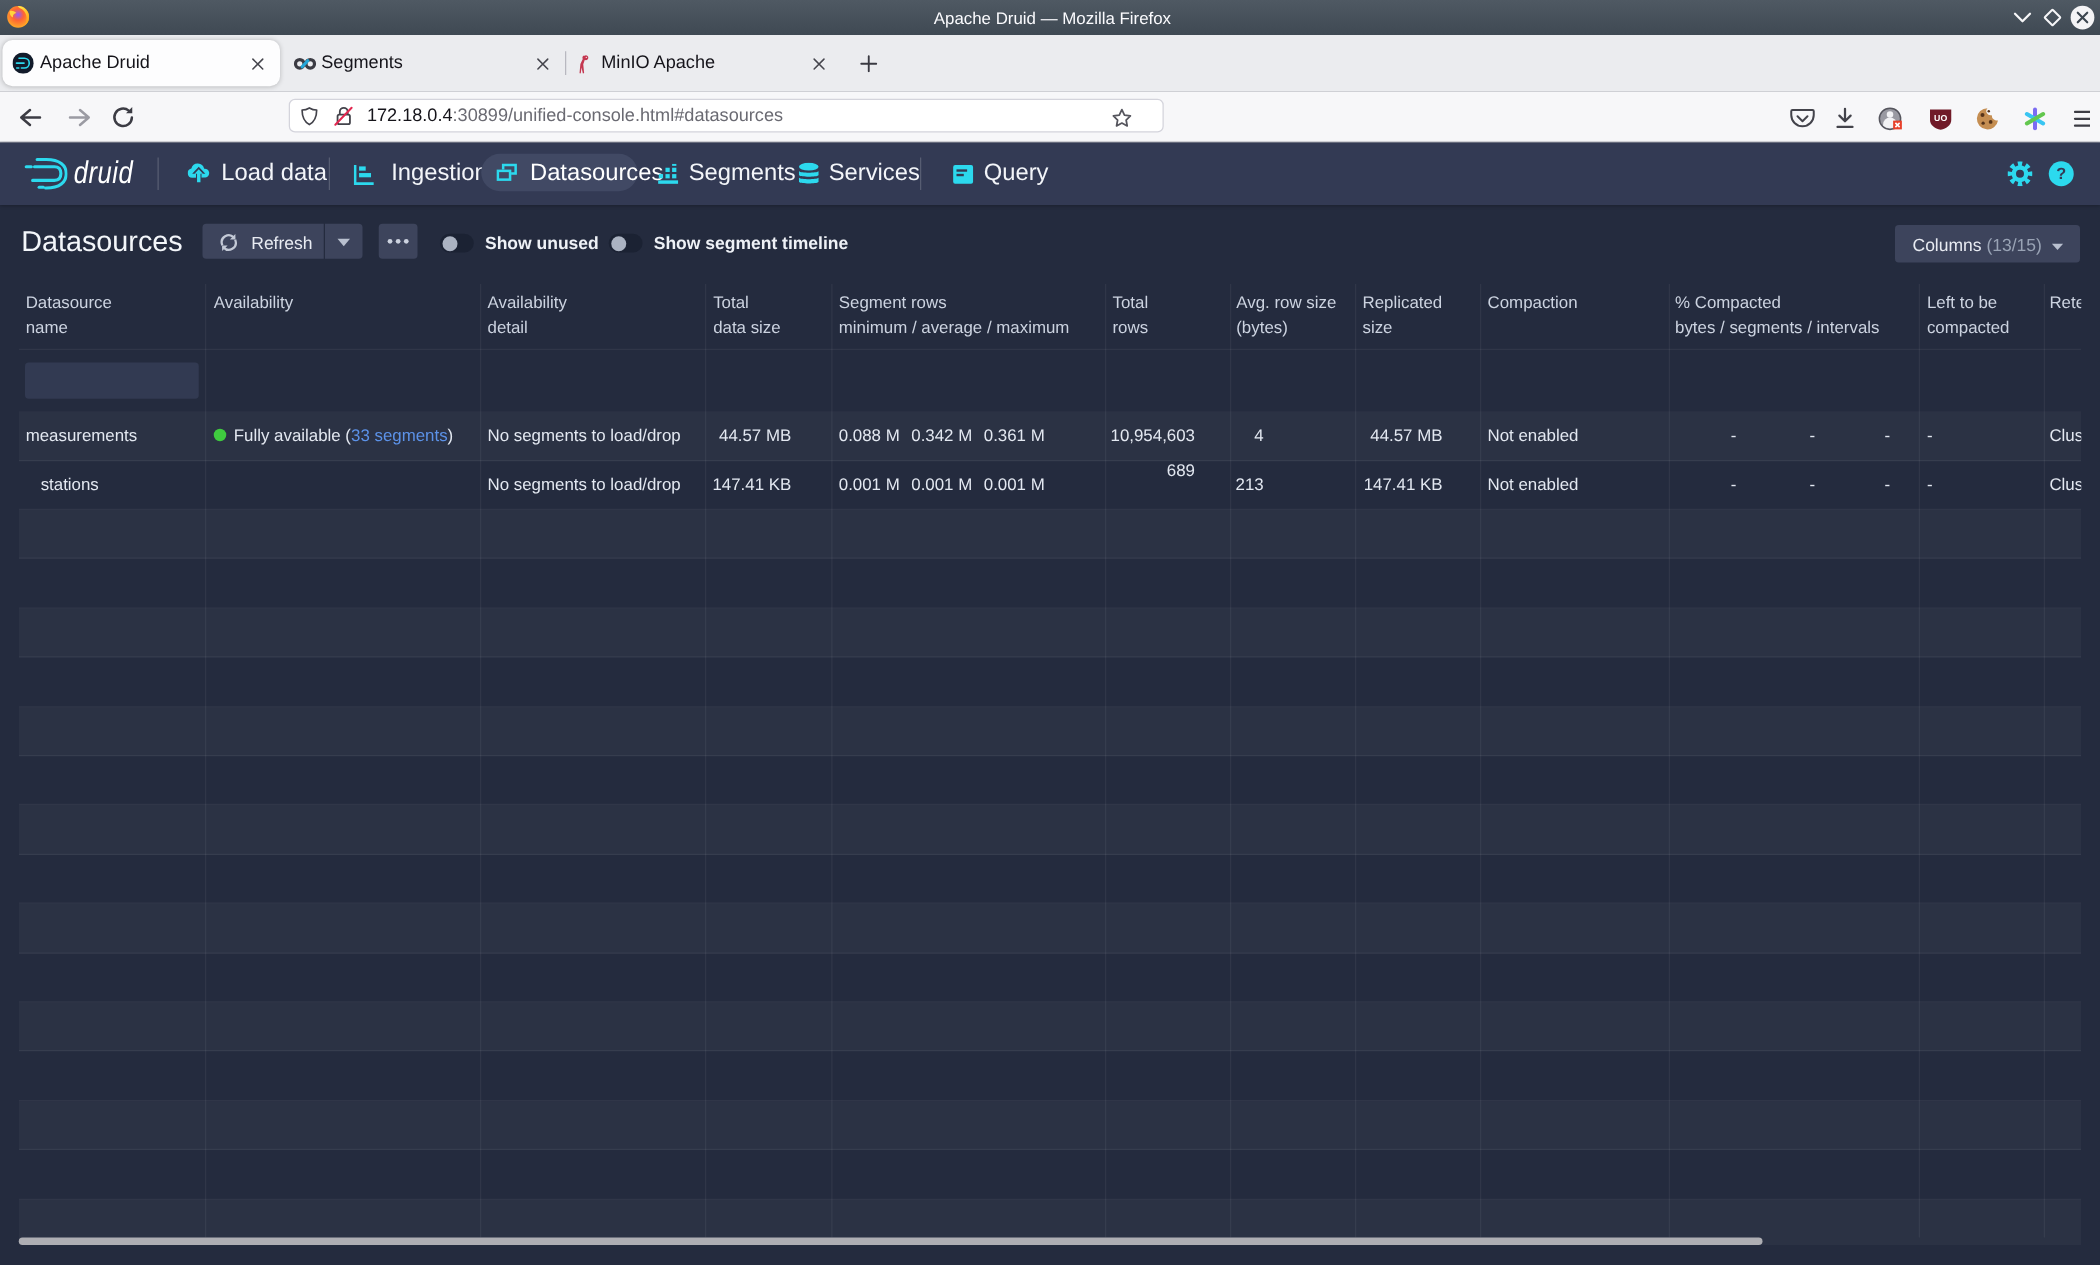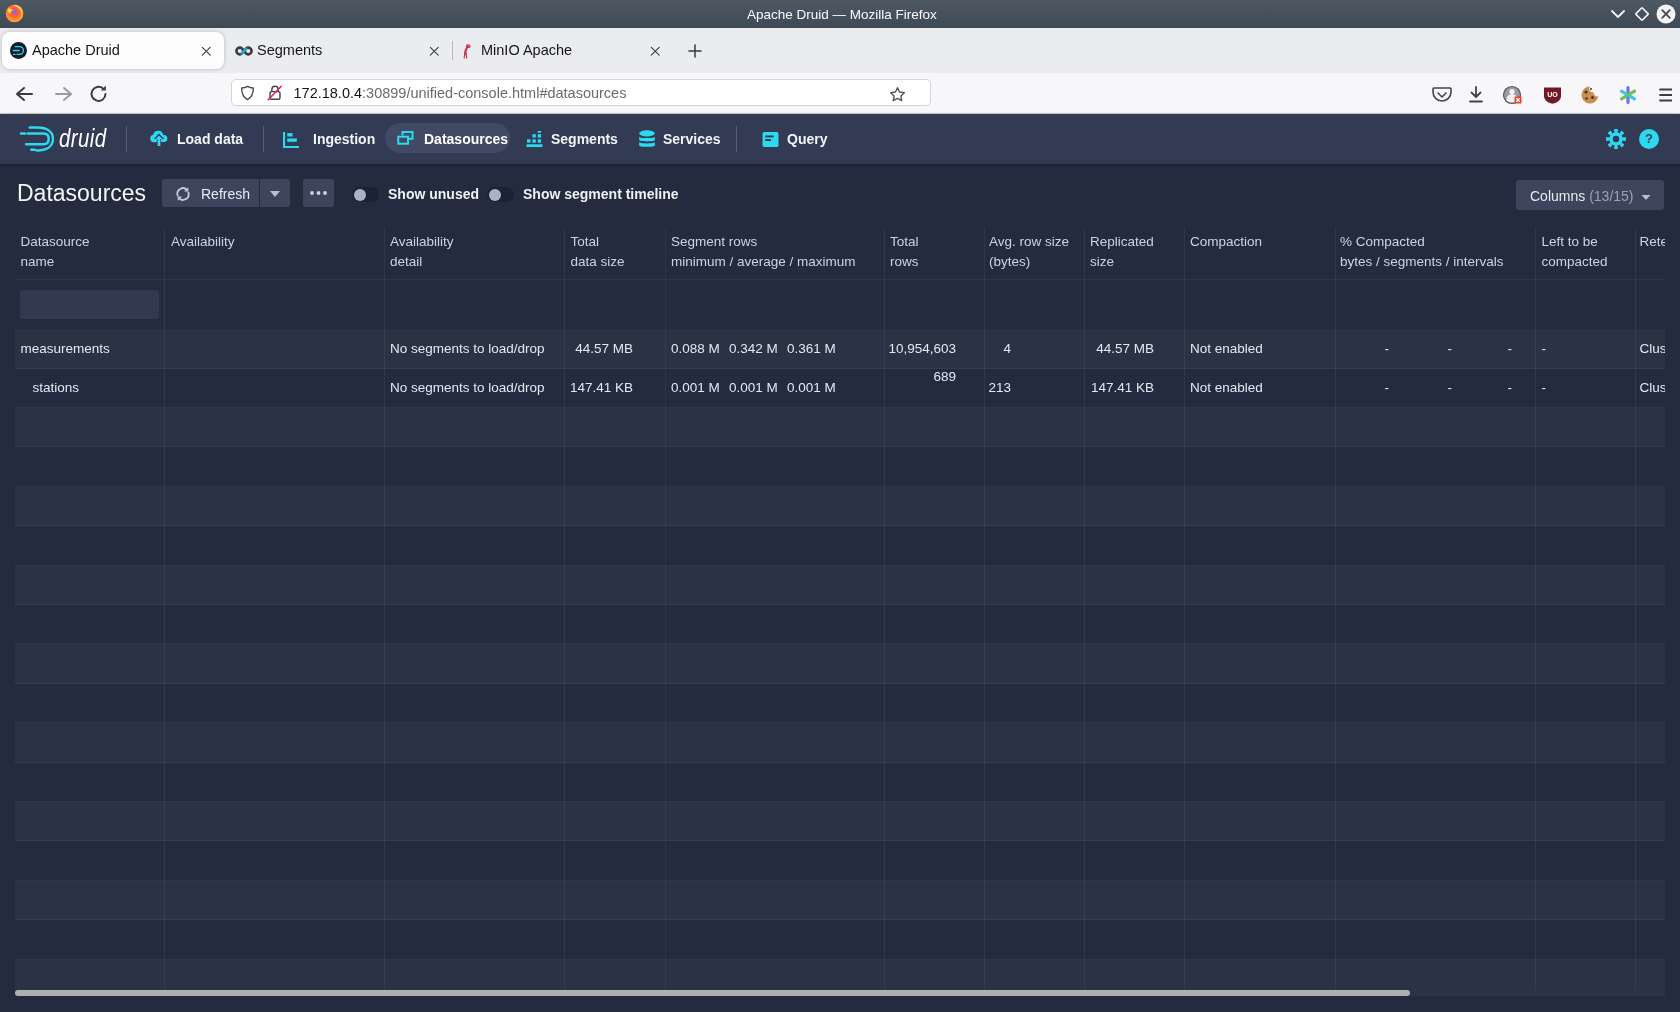--- a/index.html
+++ b/index.html
@@ -10,21 +10,21 @@
 #titletext { left:747px; top:6.5px; font-size:13.5px; color:#fbfbfe; letter-spacing:0px;}
 #tabbar { left:0; top:28px; width:1680px; height:45px; background:#ebecef; }
 .tab-active { left:2px; top:32px; width:222px; height:37px; background:#fdfdfe; border-radius:8px; box-shadow:0 0 4px rgba(0,0,0,0.22); }
 .tabtxt { font-size:14.5px; color:#15141a; line-height:37px; }
 #toolbar { left:0; top:73px; width:1680px; height:41px; background:#f7f7f9; border-bottom:1px solid #ccccd2; }
 #urlbox { left:231px; top:78.5px; width:700px; height:27.5px; background:#ffffff; border:1px solid #d4d4dc; border-radius:5px; }
 #urltxt { left:293.5px; top:85px; font-size:14.5px; color:#15141a; }
 #urltxt .g { color:#6a6a72; }
 
 #navbar { left:0; top:114px; width:1680px; height:50px; background:#333a54; box-shadow:0 1px 3px rgba(0,0,0,0.3);}
-.navtxt { font-size:14px; color:#f3f5f9; line-height:50px;font-weight:bold; }
+.navtxt { font-size:19px; color:#f3f5f9; line-height:50px; }
 .navdiv { width:1px; height:26px; top:126px; background:rgba(255,255,255,0.18); }
 #navpill { left:385px; top:123px; width:125px; height:30px; border-radius:15px; background:#414964; }
 
 .btn { background:#3d445c; border-radius:3px; }
 .btntxt { font-size:14px; color:#e8ebf2; }
 .toggletrack { width:27px; height:15px; border-radius:8px; background:#1b2233; top:187px; }
 .toggleknob { width:12px; height:12px; border-radius:50%; background:#abb3c2; top:1.5px; left:2px; position:absolute;}
 .lbl { font-size:14px; color:#eef1f6; top:186px;font-weight:bold; }
 
 #tbl { left:15px; top:227px; width:1650px; height:769px; overflow:hidden; }
@@ -262,20 +262,21 @@
 <div class="abs hdr" style="left:875px;top:4.5px">Total<br>rows</div>
 <div class="abs hdr" style="left:974px;top:4.5px">Avg. row size<br>(bytes)</div>
 <div class="abs hdr" style="left:1075px;top:4.5px">Replicated<br>size</div>
 <div class="abs hdr" style="left:1175px;top:4.5px">Compaction</div>
 <div class="abs hdr" style="left:1325px;top:4.5px">% Compacted<br>bytes / segments / intervals</div>
 <div class="abs hdr" style="left:1526.5px;top:4.5px">Left to be<br>compacted</div>
 <div class="abs hdr" style="left:1624.5px;top:4.5px">Retention</div>
 <div id="filterinput"></div>
 <div class="cell" style="left:5.5px;top:102.6px;">measurements</div>
 <div class="cell" style="left:5.5px;top:142.0px;margin-left:12px;">stations</div>
+<div class="cell" style="left:156px;top:102.6px;"><span class="dot"></span>Fully available (<a class="lnk">33 segments</a>)</div>
 <div class="cell" style="left:375px;top:102.6px;">No segments to load/drop</div>
 <div class="cell" style="left:375px;top:142.0px;">No segments to load/drop</div>
 <div class="cell rt" style="left:518px;top:102.6px;width:100px;">44.57 MB</div>
 <div class="cell rt" style="left:518px;top:142.0px;width:100px;">147.41 KB</div>
 <div class="cell" style="left:656px;top:102.6px;"><span style="display:inline-block;width:58px">0.088 M</span><span style="display:inline-block;width:58px">0.342 M</span><span>0.361 M</span></div>
 <div class="cell" style="left:656px;top:142.0px;"><span style="display:inline-block;width:58px">0.001 M</span><span style="display:inline-block;width:58px">0.001 M</span><span>0.001 M</span></div>
 <div class="cell rt" style="left:841px;top:102.6px;width:100px;">10,954,603</div>
 <div class="cell rt" style="left:841px;top:131px;width:100px;text-align:right;">689</div>
 <div class="cell rt" style="left:896px;top:102.6px;width:100px;">4</div>
 <div class="cell rt" style="left:896px;top:142.0px;width:100px;">213</div>

